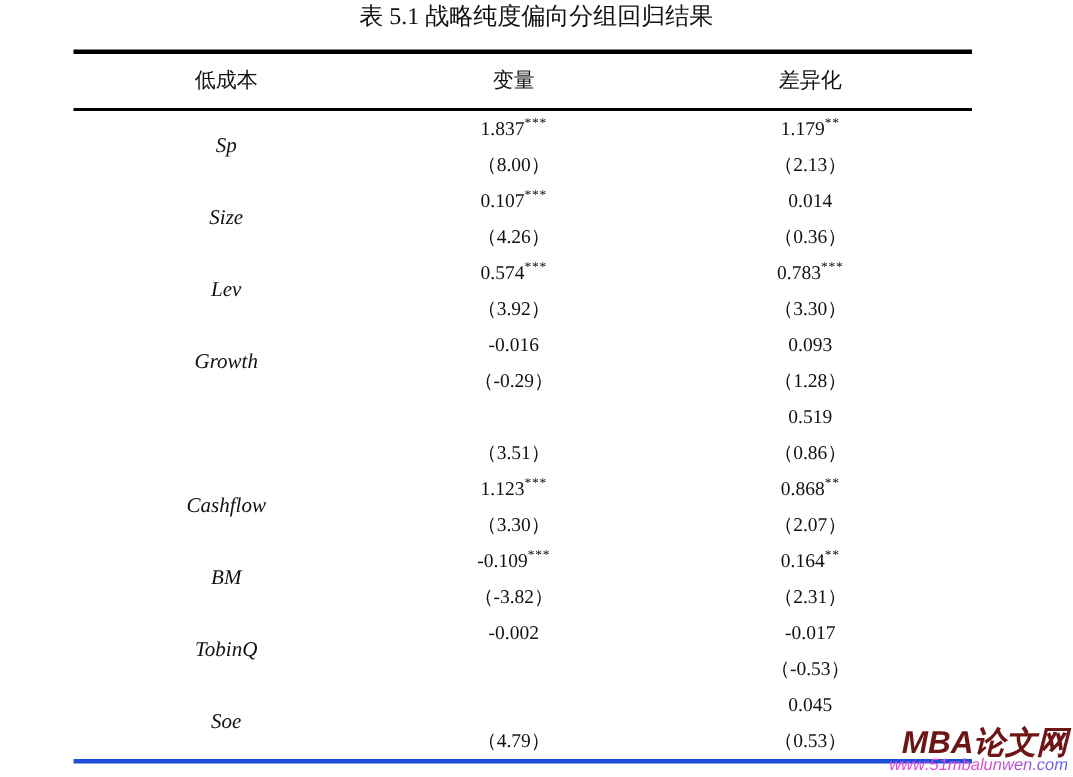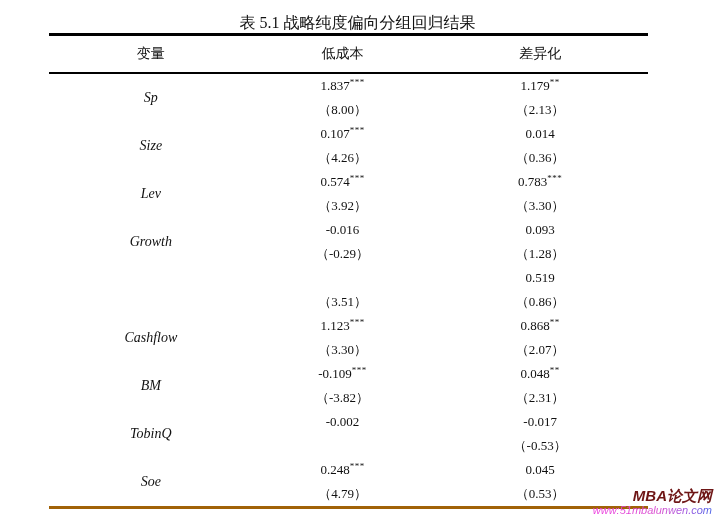--- a/index.html
+++ b/index.html
@@ -6,21 +6,21 @@
   body {
     width: 715px; height: 518px;
     background: #ffffff;
     position: relative;
     overflow: hidden;
     font-family: "Liberation Serif", "DejaVu Serif", serif;
     color: #111111;
   }
   .page-title {
     position: absolute;
-    top: 11px; left: 0;
+    top: 0; left: 0;
     width: 715px;
     text-align: center;
     font-size: 16px;
     line-height: 24px;
     color: #111111;
   }
   .reg-table {
     position: absolute;
     left: 49px; top: 33px;
     width: 599px;
@@ -29,21 +29,21 @@
     display: grid;
     grid-template-columns: 34% 30% 36%;
     align-items: center;
     height: 36px;
     border-top: 3px solid #000;
     border-bottom: 2px solid #000;
     text-align: center;
     font-size: 14px;
   }
   .tbody {
-    border-bottom: 3px solid #a16207;
+    border-bottom: 3px solid #1d4ed8;
   }
   .row-block {
     display: grid;
     grid-template-columns: 34% 30% 36%;
     grid-template-rows: 24px 24px;
   }
   .var-cell {
     grid-column: 1; grid-row: 1 / span 2;
     display: flex; align-items: center; justify-content: center;
     font-style: italic;
@@ -65,21 +65,21 @@
     vertical-align: super;
     letter-spacing: 0.5px;
   }
   .watermark {
     position: absolute;
     right: 3px; bottom: 1px;
     text-align: right;
     font-family: "Liberation Sans", "DejaVu Sans", sans-serif;
   }
   .wm-name {
-    font-size: 15px;
+    font-size: 21px;
     font-weight: bold;
     font-style: italic;
     color: #6e1616;
     line-height: 16px;
     display: block;
   }
   .wm-url {
     font-size: 11px;
     font-style: italic;
     color: #d93fd0;
@@ -95,22 +95,22 @@
     }
   }
 </style>
 </head>
 <body>
 
 <div class="page-title">表 5.1 战略纯度偏向分组回归结果</div>
 
 <div class="reg-table">
   <div class="thead">
+    <div>低成本</div>
     <div>变量</div>
-    <div>低成本</div>
     <div>差异化</div>
   </div>
 
   <div class="tbody">
 
     <div class="row-block">
       <div class="var-cell">Sp</div>
       <div class="coef-cell c1"><span>1.837</span><sup class="stars">***</sup></div>
       <div class="coef-cell c2"><span>1.179</span><sup class="stars">**</sup></div>
       <div class="t-cell t1">（8.00）</div>
@@ -151,35 +151,34 @@
       <div class="var-cell">Cashflow</div>
       <div class="coef-cell c1"><span>1.123</span><sup class="stars">***</sup></div>
       <div class="coef-cell c2"><span>0.868</span><sup class="stars">**</sup></div>
       <div class="t-cell t1">（3.30）</div>
       <div class="t-cell t2">（2.07）</div>
     </div>
 
     <div class="row-block">
       <div class="var-cell">BM</div>
       <div class="coef-cell c1"><span>-0.109</span><sup class="stars">***</sup></div>
-      <div class="coef-cell c2"><span>0.048</span><sup class="stars">**</sup></div>
+      <div class="coef-cell c2"><span>0.164</span><sup class="stars">**</sup></div>
       <div class="t-cell t1">（-3.82）</div>
       <div class="t-cell t2">（2.31）</div>
     </div>
 
     <div class="row-block">
       <div class="var-cell">TobinQ</div>
       <div class="coef-cell c1"><span>-0.002</span><sup class="stars"></sup></div>
       <div class="coef-cell c2"><span>-0.017</span><sup class="stars"></sup></div>
       <div class="t-cell t2">（-0.53）</div>
     </div>
 
     <div class="row-block">
       <div class="var-cell">Soe</div>
-      <div class="coef-cell c1"><span>0.248</span><sup class="stars">***</sup></div>
       <div class="coef-cell c2"><span>0.045</span><sup class="stars"></sup></div>
       <div class="t-cell t1">（4.79）</div>
       <div class="t-cell t2">（0.53）</div>
     </div>
 
   </div>
 </div>
 
 <div class="watermark">
   <span class="wm-name">MBA论文网</span>

